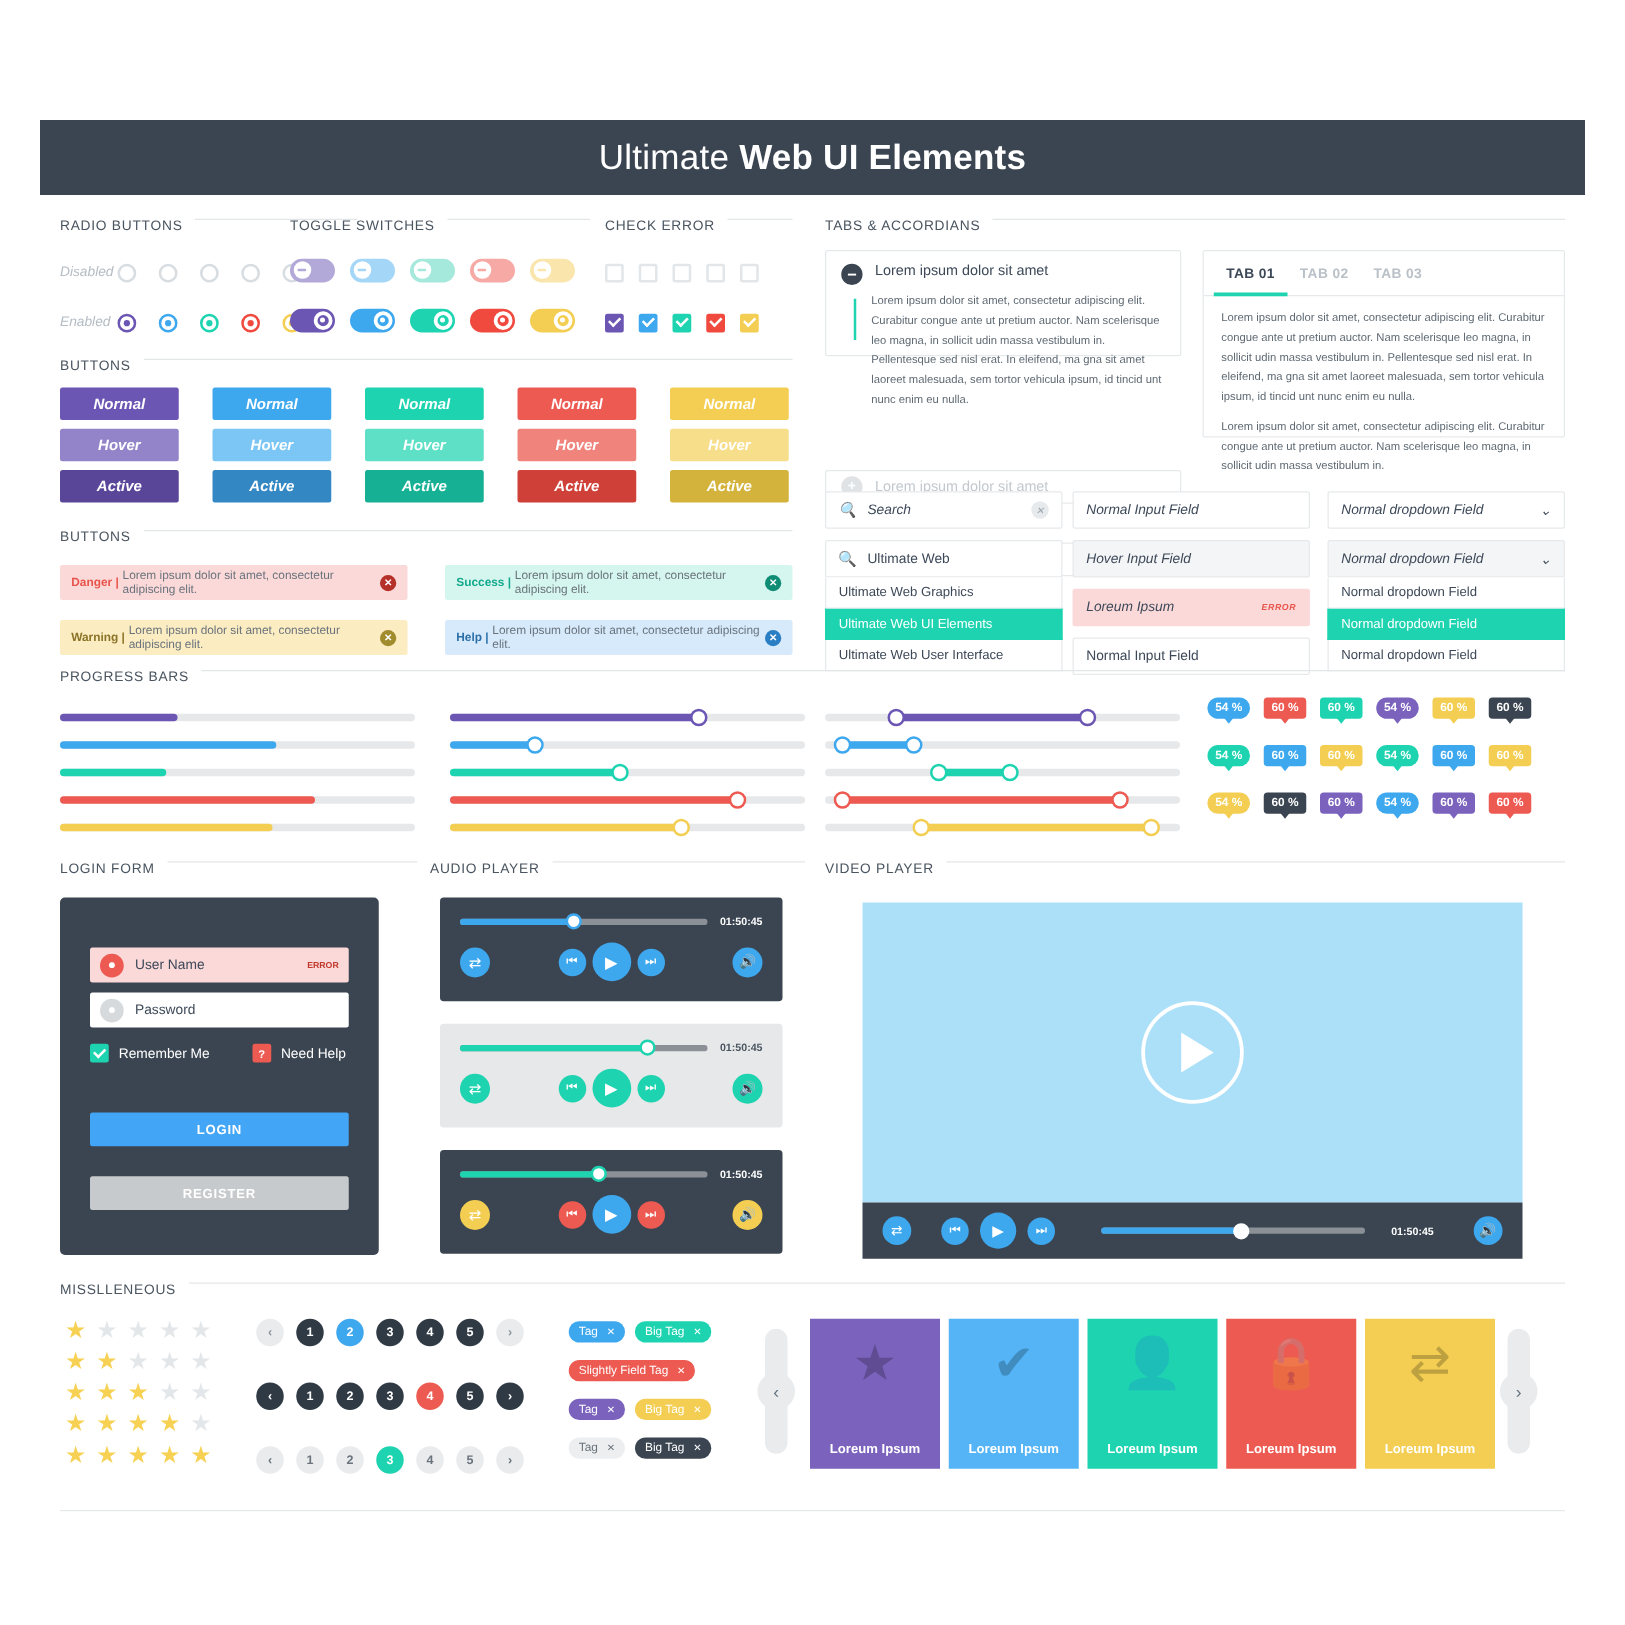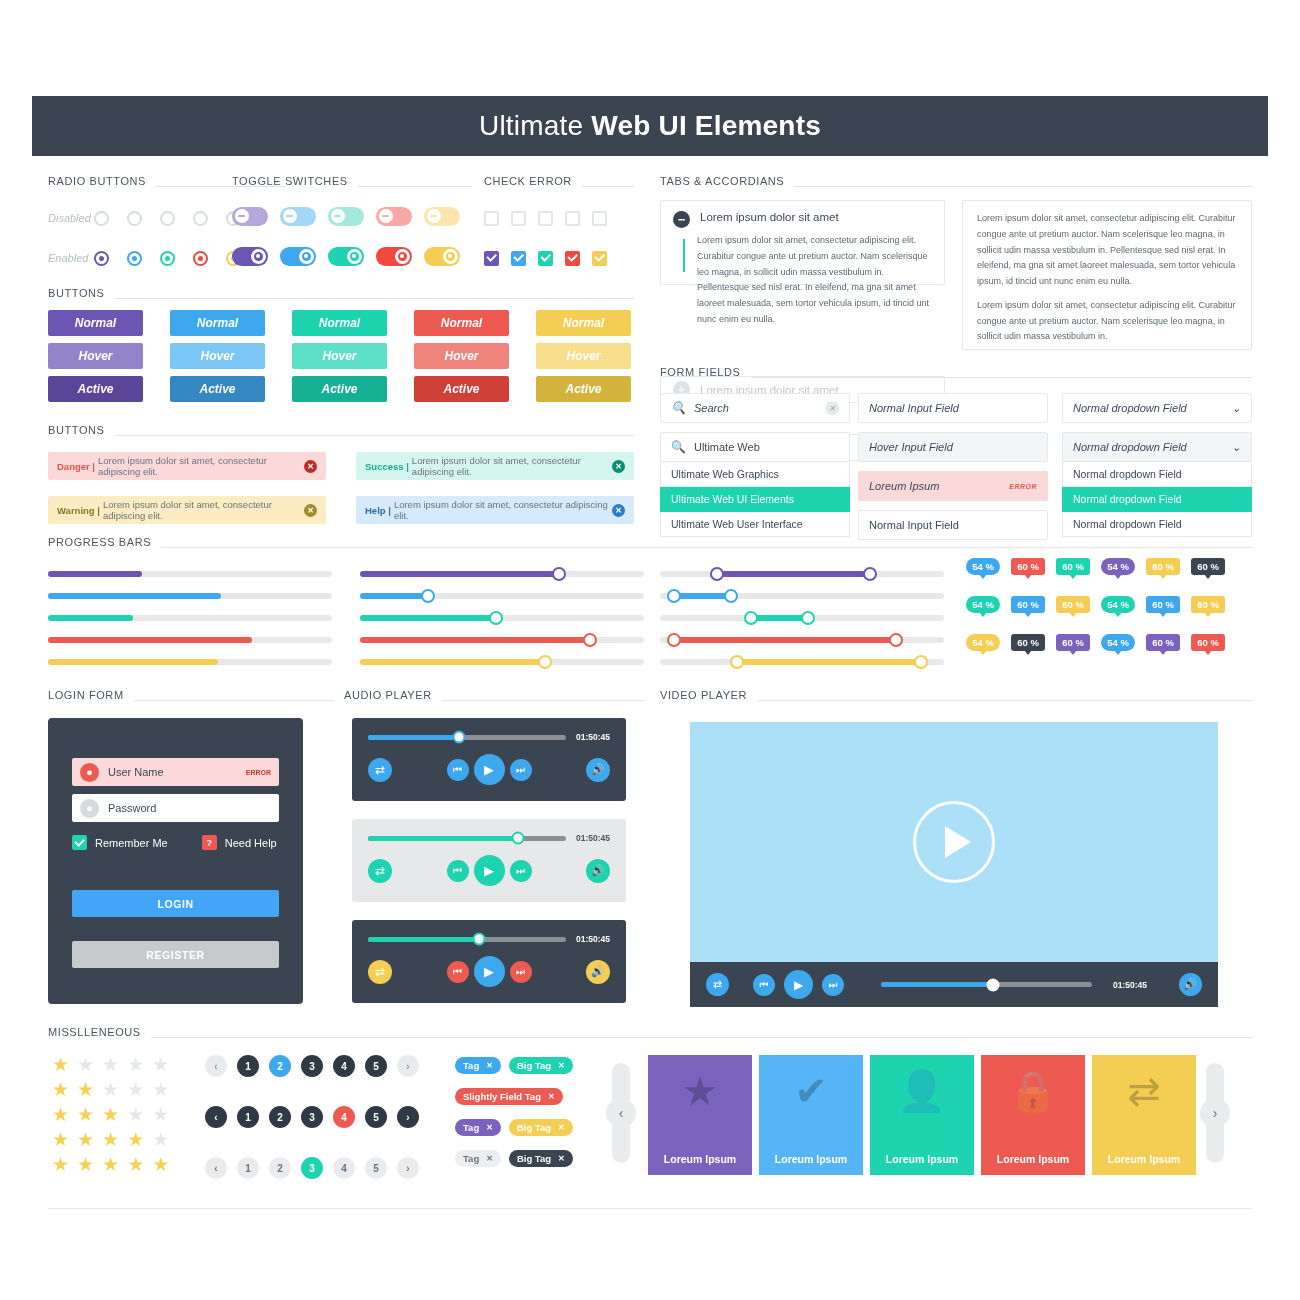--- a/index.html
+++ b/index.html
@@ -17,21 +17,21 @@
     position: absolute; left: 32px; top: 96px;
     width: 1236px; height: 60px;
     background: #3b4551;
     display: flex; align-items: center; justify-content: center;
   }
   .header-title { font-size: 28px; color: #ffffff; font-weight: 400; letter-spacing: .2px; }
   .header-title b { font-weight: 700; }
 
   
   .sec-head {
-    display: flex; align-items: flex-end; gap: 10px;
+    display: flex; align-items: flex-start; gap: 10px;
     font-size: 11px; letter-spacing: .6px; color: #4a5560; font-weight: 400;
   }
   .sec-head .rule { flex: 1; height: 1px; background: #e3e6e8; }
 
   .abs { position: absolute; }
 
   
   .rowlabel { font-size: 11px; color: #b4bcc4; font-style: italic; width: 46px; }
   .radio {
     width: 15px; height: 15px; border-radius: 50%;
@@ -142,21 +142,21 @@
             color:#fff; font-size:10.5px; font-weight:700; letter-spacing:.6px; }
 
   
   .player { border-radius:3px; }
   .cbtn { border-radius:50%; display:flex; align-items:center; justify-content:center; color:#fff; }
 
   
   .star { font-size: 19px; line-height: 1; }
   .pg { width: 22px; height: 22px; border-radius:50%; display:flex; align-items:center;justify-content:center;
         font-size:10px; font-weight:700; }
-  .tag { height:17px; border-radius:9px; color:#fff; font-size:9.5px; font-weight:700;
+  .tag { height:17px; border-radius:9px; color:#fff; font-size:9.5px; font-weight:400;
          display:inline-flex; align-items:center; gap:7px; padding:0 8px; }
   .card { width:104px; height:120px; position:relative; display:flex; flex-direction:column;
           align-items:center; justify-content:flex-end; padding-bottom:10px; }
   .card .cicon { position:absolute; left:0; right:0; top:16px; display:flex; justify-content:center;
                  font-size:40px; line-height:1; }
   .card .clabel { font-size:10.5px; font-weight:700; color:#fff; z-index:1; }
   .navpill { width:18px; height:100px; border-radius:9px; background:#e9ebed; position:relative; }
   .navcirc { position:absolute; left:50%; top:50%; transform:translate(-50%,-50%);
              width:30px;height:30px;border-radius:50%;background:#e9ebed;color:#62707c;
              display:flex;align-items:center;justify-content:center;font-size:14px; }
@@ -299,20 +299,25 @@
   <div class="abs acc-card" style="left:660px; top:291px; width:285px; height:27px; display:flex; align-items:center; gap:10px; padding:0 12px;">
     <div class="acc-icon" style="background:#dfe3e6; color:#fff; font-size:11px;">+</div>
     <span style="font-size:11.5px; color:#c2c8ce;">Lorem ipsum dolor sit amet</span>
   </div>
   <div class="abs acc-card" style="left:660px; top:322px; width:285px; height:27px; display:flex; align-items:center; gap:10px; padding:0 12px;">
     <div class="acc-icon" style="background:#dfe3e6; color:#fff; font-size:11px;">+</div>
     <span style="font-size:11.5px; color:#c2c8ce;">Lorem ipsum dolor sit amet</span>
   </div>
 
   <div class="abs tabs-card" style="left:962px; top:200px; width:290px; height:150px;">
+    <div class="tabstrip" id="tabstrip" style="padding-left:8px;">
+        <div class="tab active">TAB 01</div>
+        <div class="tab">TAB 02</div>
+        <div class="tab">TAB 03</div>
+      </div>
     <div style="padding:10px 14px 0 14px;">
       <div class="acc-body">Lorem ipsum dolor sit amet, consectetur adipiscing elit. Curabitur congue ante ut pretium auctor. Nam scelerisque leo magna, in sollicit udin massa vestibulum in. Pellentesque sed nisl erat. In eleifend, ma gna sit amet laoreet malesuada, sem tortor vehicula ipsum, id tincid unt nunc enim eu nulla.</div>
       <div class="acc-body" style="margin-top:8px;">Lorem ipsum dolor sit amet, consectetur adipiscing elit. Curabitur congue ante ut pretium auctor. Nam scelerisque leo magna, in sollicit udin massa vestibulum in.</div>
     </div>
   </div>
 
   <div class="abs sec-head" style="left:48px; top:287px; width:586px;">
     <span>BUTTONS</span>
       <span class="rule"></span>
   </div>
@@ -362,24 +367,20 @@
           <span class="x" style="background: rgb(160, 139, 45);">✕</span>
         </div>
         <div class="alert" style="background: rgb(214, 234, 251);">
           <span class="lbl" style="color: rgb(43, 111, 168);">Help |</span>
           <span class="msg"> Lorem ipsum dolor sit amet, consectetur adipiscing elit.</span>
           <span class="x" style="background: rgb(42, 127, 196);">✕</span>
         </div>
       </div>
     </div>
 
-  <div class="abs sec-head" style="left:660px; top:366px; width:592px;">
-    <span>FORM FIELDS</span>
-      <span class="rule"></span>
-  </div>
 
   <div class="abs" style="left:660px; top:393px; width:190px;">
     <div class="ff">
       <span style="color:#3c4858; font-size:12px; margin-right:8px;">🔍</span>
       <span>Search</span>
       <span class="clear">✕</span>
     </div>
     <div class="ff plain" style="margin-top:9px;">
       <span style="color:#3c4858; font-size:12px; margin-right:8px;">🔍</span>
       <span>Ultimate Web</span>

